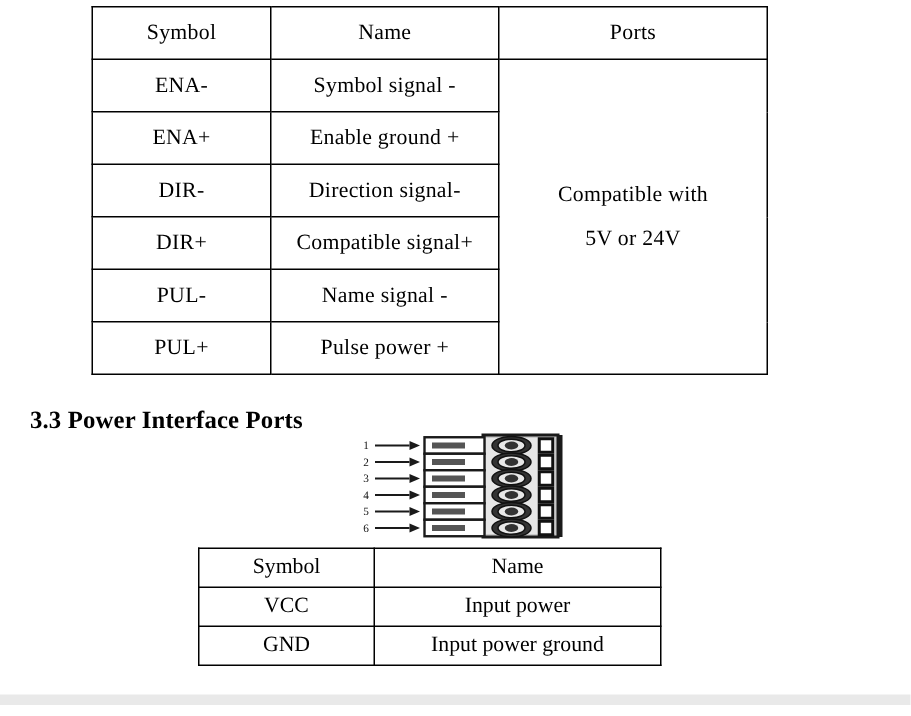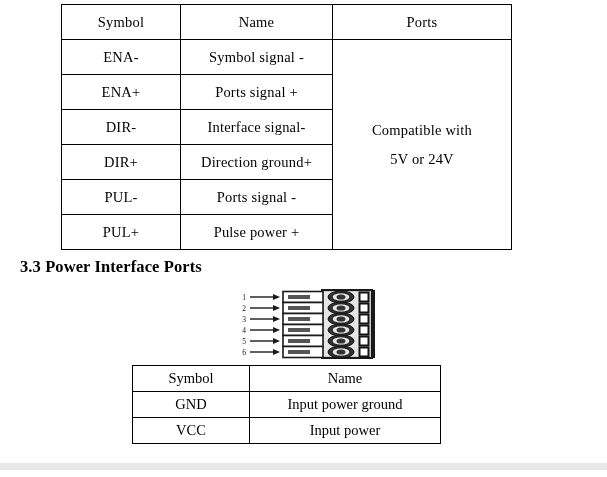--- a/index.html
+++ b/index.html
@@ -41,21 +41,21 @@
   #signal-table col.c-rem { width: 179px; }
   #signal-table td.remark-cell {
     line-height: 1.95;
     font-size: 14.5px;
   }
 
   
   #section-heading {
     position: absolute;
     left: 20px;
-    top: 257px;
+    top: 270px;
     font-family: "Liberation Serif", serif;
     font-weight: bold;
     font-size: 16.5px;
     letter-spacing: 0.1px;
     white-space: nowrap;
   }
 
   
   #connector-diagram {
     position: absolute;
@@ -115,33 +115,33 @@
     <tr>
       <td>ENA-</td>
       <td>Symbol signal -</td>
       <td class="remark-cell" rowspan="6">
         <div>Compatible with</div>
         <div>5V or 24V</div>
       </td>
     </tr>
     <tr>
       <td>ENA+</td>
-      <td>Ports signal +</td>
+      <td>Enable ground +</td>
     </tr>
     <tr>
       <td>DIR-</td>
-      <td>Interface signal-</td>
+      <td>Direction signal-</td>
     </tr>
     <tr>
       <td>DIR+</td>
-      <td>Direction ground+</td>
+      <td>Compatible signal+</td>
     </tr>
     <tr>
       <td>PUL-</td>
-      <td>Ports signal -</td>
+      <td>Name signal -</td>
     </tr>
     <tr>
       <td>PUL+</td>
       <td>Pulse power +</td>
     </tr>
   </tbody>
 </table>
 
 <div id="section-heading">3.3 Power Interface Ports</div>
 
@@ -235,23 +235,23 @@
   <colgroup>
     <col class="p-sym">
       <col class="p-nam">
   </colgroup>
   <tbody>
     <tr>
       <td>Symbol</td>
       <td>Name</td>
     </tr>
     <tr>
+      <td>VCC</td>
+      <td>Input power</td>
+    </tr>
+    <tr>
       <td>GND</td>
       <td>Input power ground</td>
     </tr>
-    <tr>
-      <td>VCC</td>
-      <td>Input power</td>
-    </tr>
   </tbody>
 </table>
 
 <div id="page-footer-divider"></div>
 
 </body></html>

